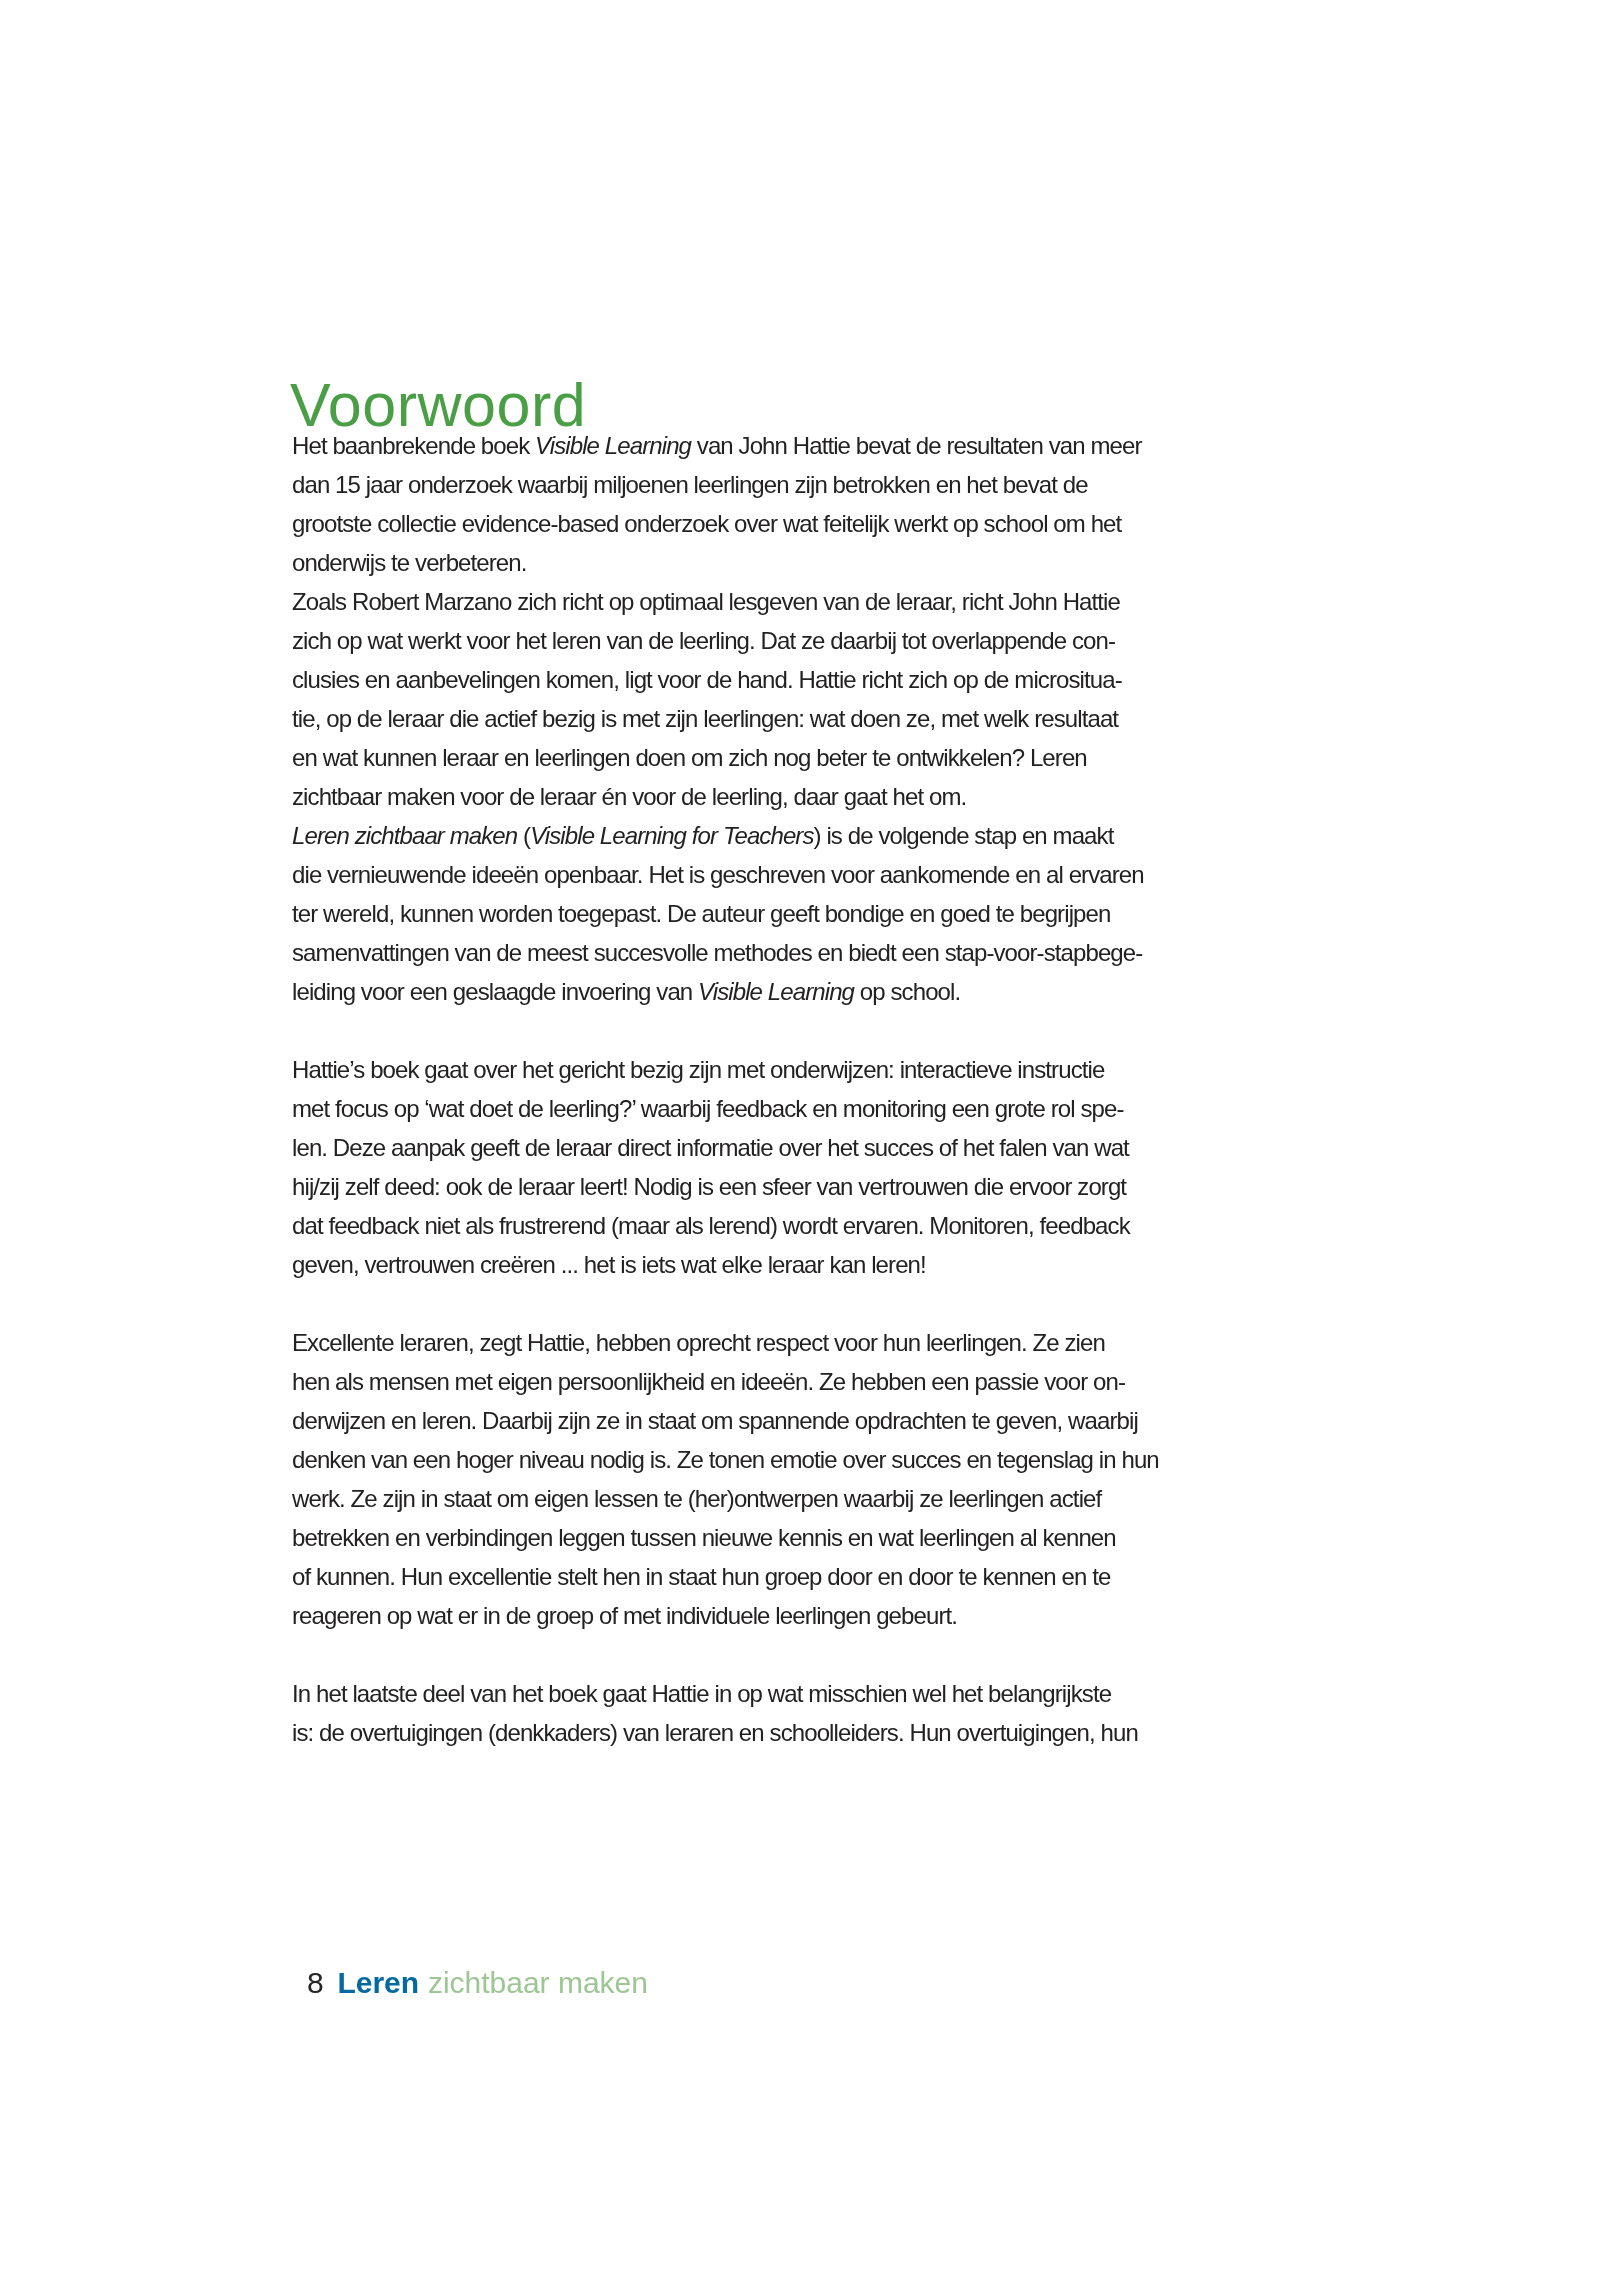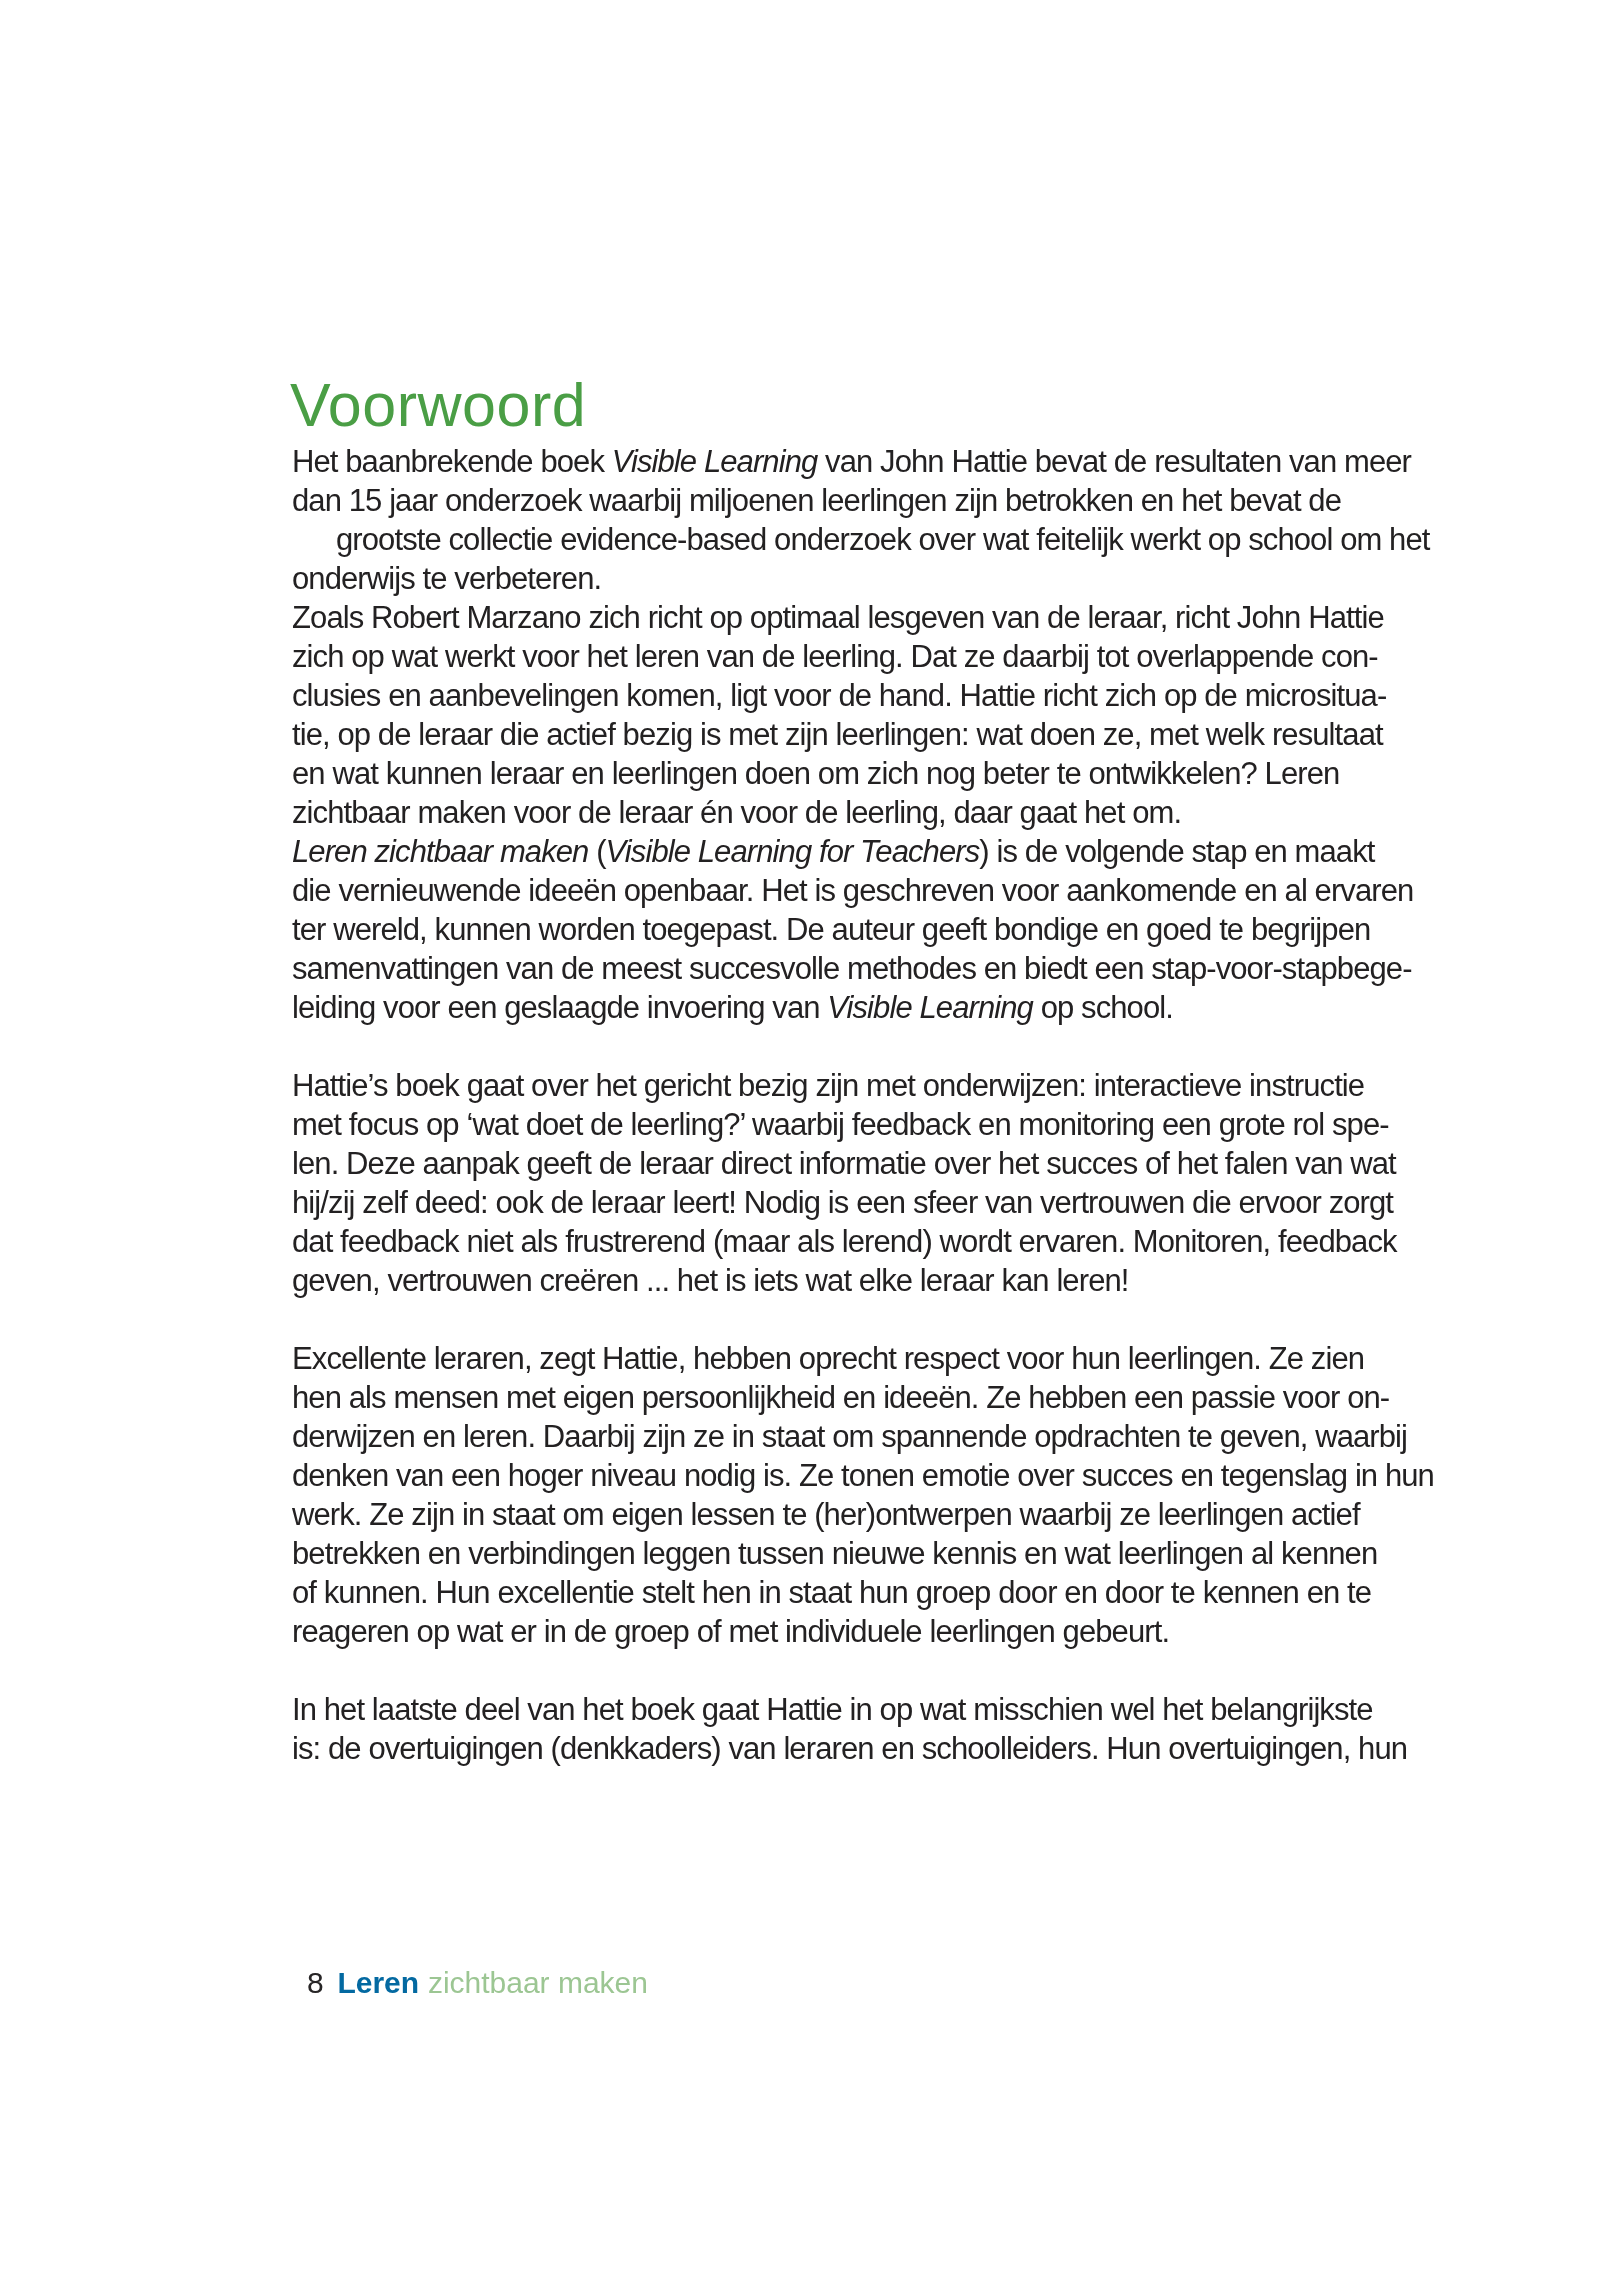--- a/index.html
+++ b/index.html
@@ -14,23 +14,23 @@
     position: absolute;
     left: 290px; top: 334px;
     font-size: 61px;
     line-height: 61px;
     letter-spacing: 0.5px;
     color: #4a9e45;
     font-weight: normal;
   }
   .body-text {
     position: absolute;
-    left: 292px; top: 442px;
+    left: 292px; top: 426px;
     width: 1023px;
-    font-size: 31px;
+    font-size: 24px;
     color: #232122;
     letter-spacing: -0.9px;
   }
   .para { margin: 0; }
   .para.gap { margin-top: 39px; }
   .line {
     height: 39px;
     line-height: 39px;
     white-space: nowrap;
   }
@@ -48,21 +48,21 @@
 </style>
 </head>
 <body>
 
 <h1 class="page-title">Voorwoord</h1>
 
 <main class="body-text">
     <div class="para">
       <div class="line j" style="word-spacing: 0px;"><span>Het baanbrekende boek </span><em>Visible Learning</em><span> van John Hattie bevat de resultaten van meer</span></div>
       <div class="line j" style="word-spacing: 0px;"><span>dan 15 jaar onderzoek waarbij miljoenen leerlingen zijn betrokken en het bevat de</span></div>
-      <div class="line j" style="word-spacing: 0px; margin-left: 44px;"><span>grootste collectie evidence-based onderzoek over wat feitelijk werkt op school om het</span></div>
+      <div class="line j" style="word-spacing: 0px;"><span>grootste collectie evidence-based onderzoek over wat feitelijk werkt op school om het</span></div>
       <div class="line"><span>onderwijs te verbeteren.</span></div>
     </div>
     <div class="para">
       <div class="line j" style="word-spacing: 0px;"><span>Zoals Robert Marzano zich richt op optimaal lesgeven van de leraar, richt John Hattie</span></div>
       <div class="line j" style="word-spacing: 0px;"><span>zich op wat werkt voor het leren van de leerling. Dat ze daarbij tot overlappende con-</span></div>
       <div class="line j" style="word-spacing: 0px;"><span>clusies en aanbevelingen komen, ligt voor de hand. Hattie richt zich op de micrositua-</span></div>
       <div class="line j" style="word-spacing: 0px;"><span>tie, op de leraar die actief bezig is met zijn leerlingen: wat doen ze, met welk resultaat</span></div>
       <div class="line j" style="word-spacing: 0px;"><span>en wat kunnen leraar en leerlingen doen om zich nog beter te ontwikkelen? Leren</span></div>
       <div class="line"><span>zichtbaar maken voor de leraar én voor de leerling, daar gaat het om.</span></div>
     </div>

